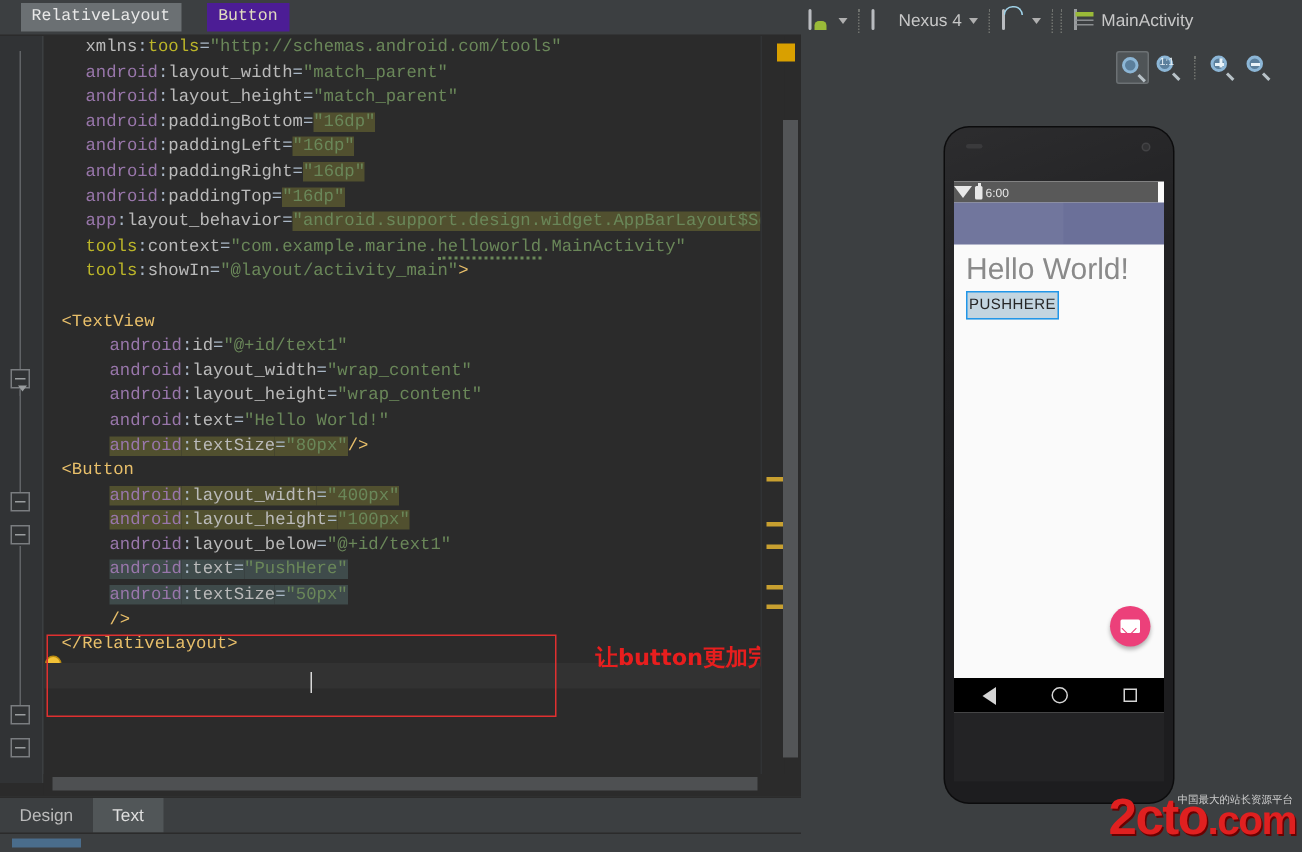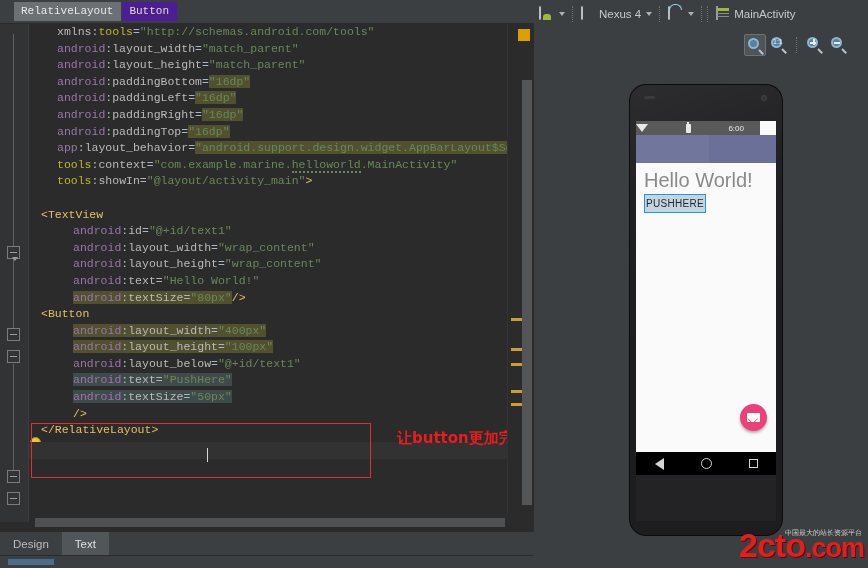--- a/index.html
+++ b/index.html
@@ -29,21 +29,21 @@
     border-bottom: 1px solid #2b2b2b;
     display: flex; align-items: center;
     padding-left: 14px;
     box-sizing: border-box;
   }
   .crumb {
     font-family: "Liberation Mono", monospace;
     font-size: 11px;
     color: #d5d5d5;
     padding: 3px 8px 3px 7px;
-    margin-right: 1px;
+    margin-right: 17px;
     line-height: 13px;
   }
   .crumb.c-layout { background: #6b7073; color: #e8e8e8; }
   .crumb.c-button { background: #4c1d95; color: #e0dcc0; }
 
   
   #gutter {
     position: absolute; left: 0; top: 24px;
     width: 28px; height: 498px;
     background: #313335;
@@ -370,23 +370,23 @@
     box-sizing: border-box;
   }
   #screen {
     position: absolute; left: 6px; top: 36px;
     width: 140px; height: 354px;
     background: #fafafa;
     overflow: hidden;
   }
   #statusbar {
     position: absolute; left: 0; top: 0;
-    width: 124px; height: 14px;
+    width: 136px; height: 14px;
     background: #595959;
-    display: flex; align-items: center; justify-content: space-between;
+    display: flex; align-items: center; justify-content: flex-start;
     padding-right: 16px; box-sizing: border-box;
     gap: 2px;
   }
   #wifi {
     width: 0; height: 0;
     border-left: 6px solid transparent;
     border-right: 6px solid transparent;
     border-top: 8px solid #e8e8e8;
   }
   #battery {

